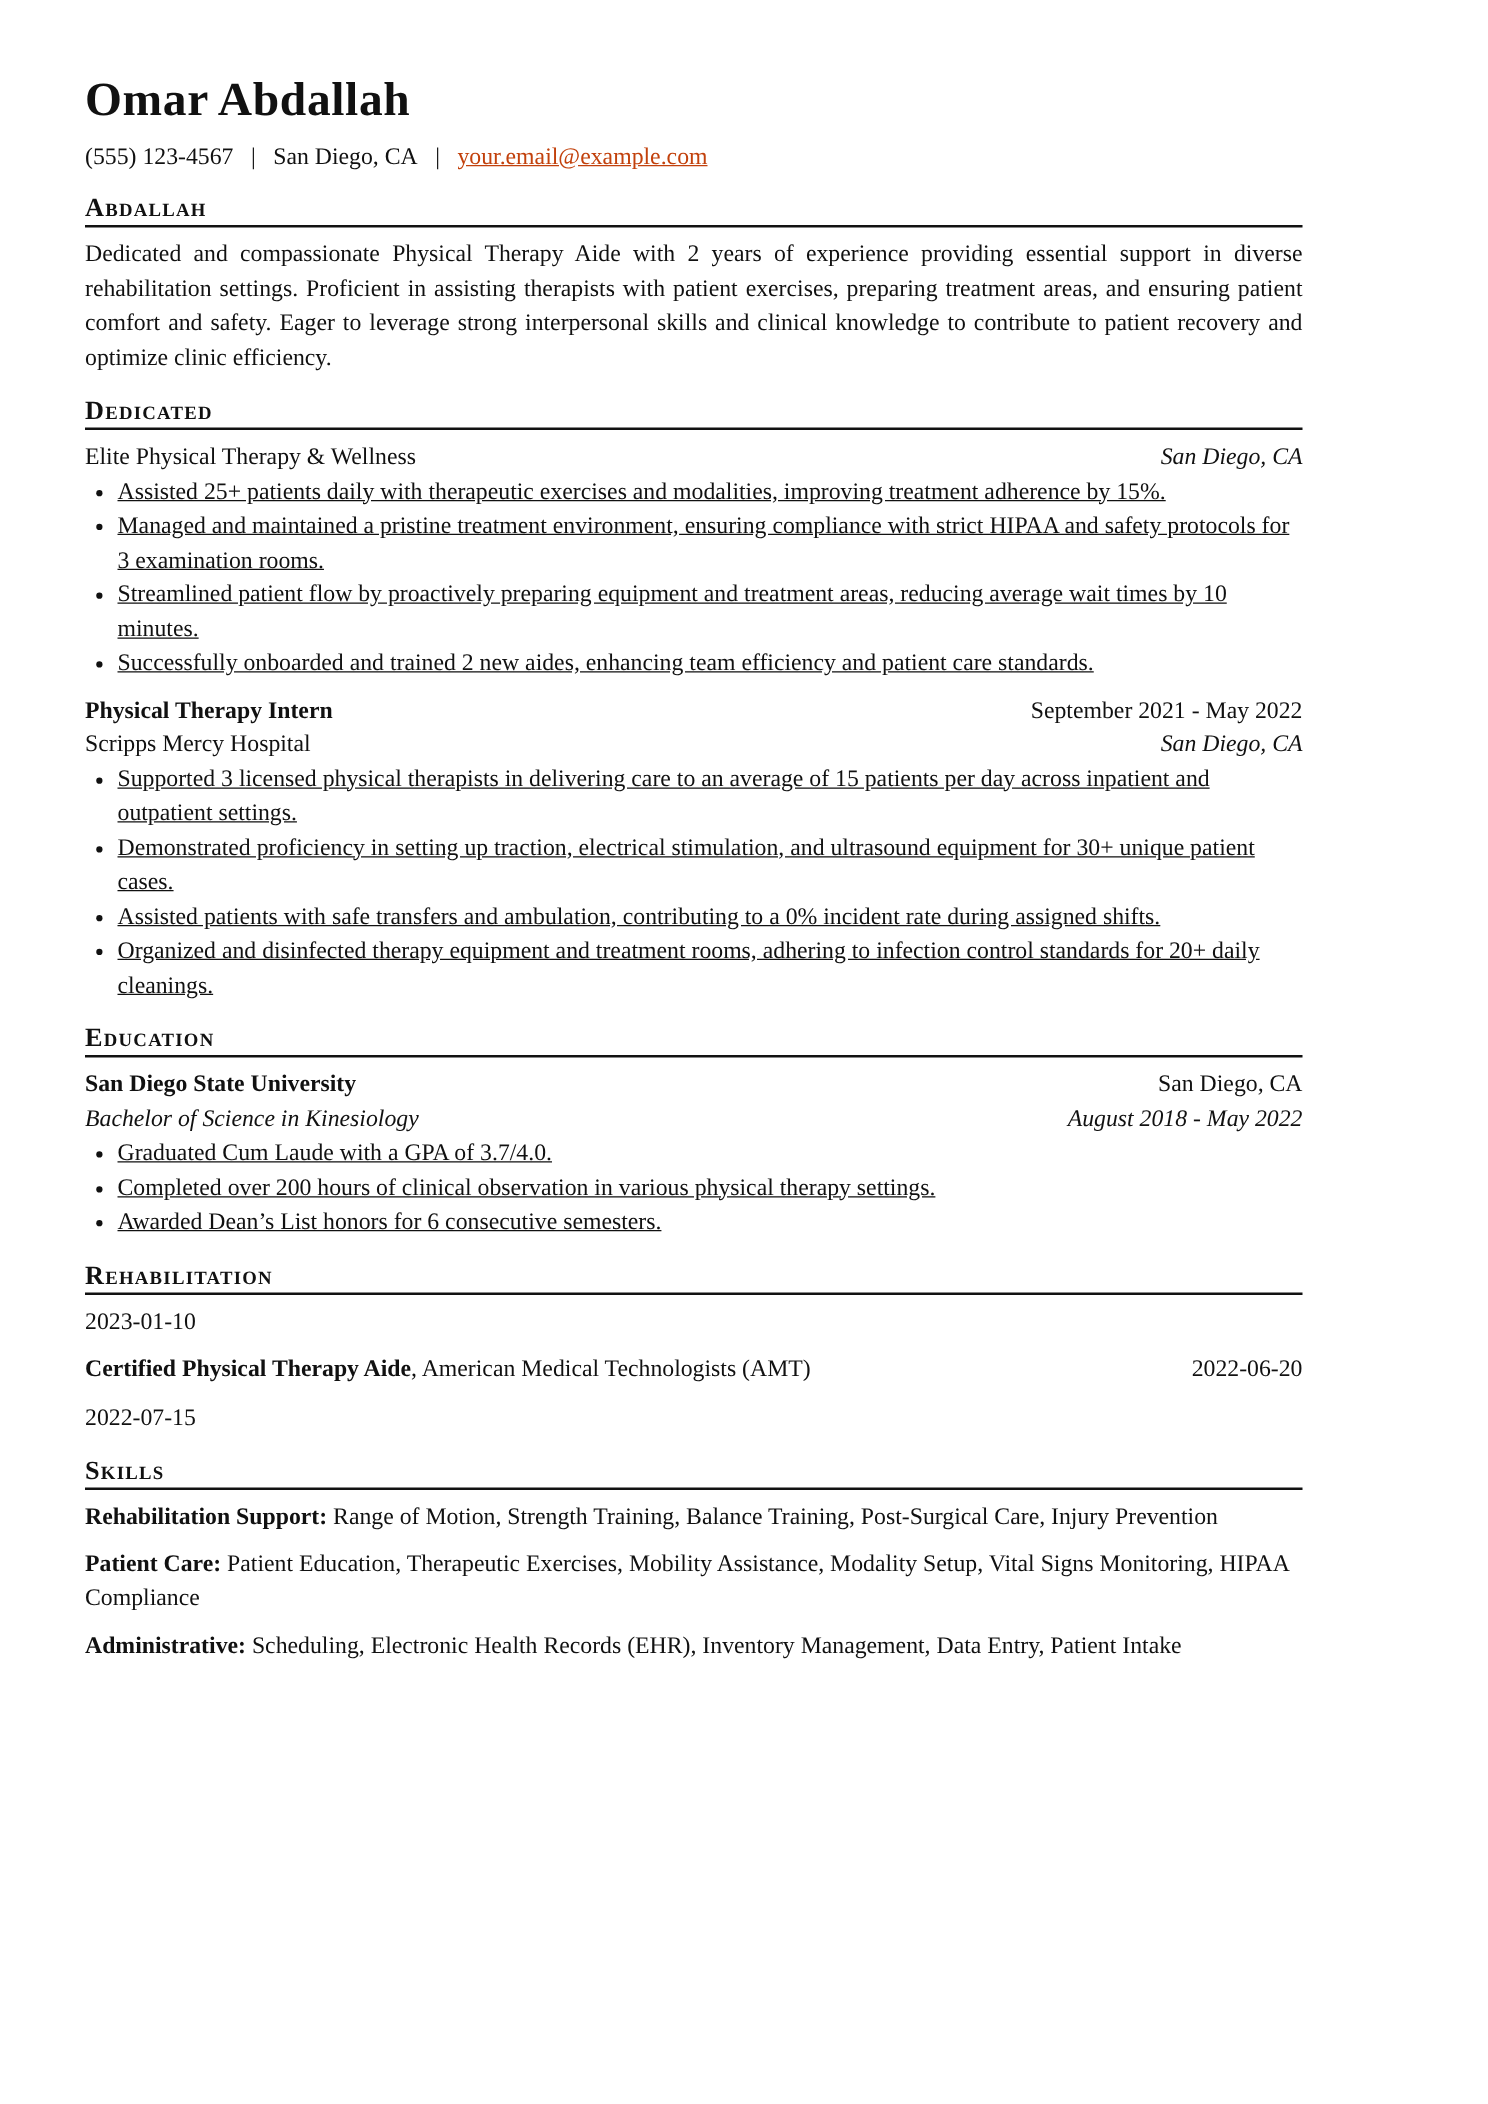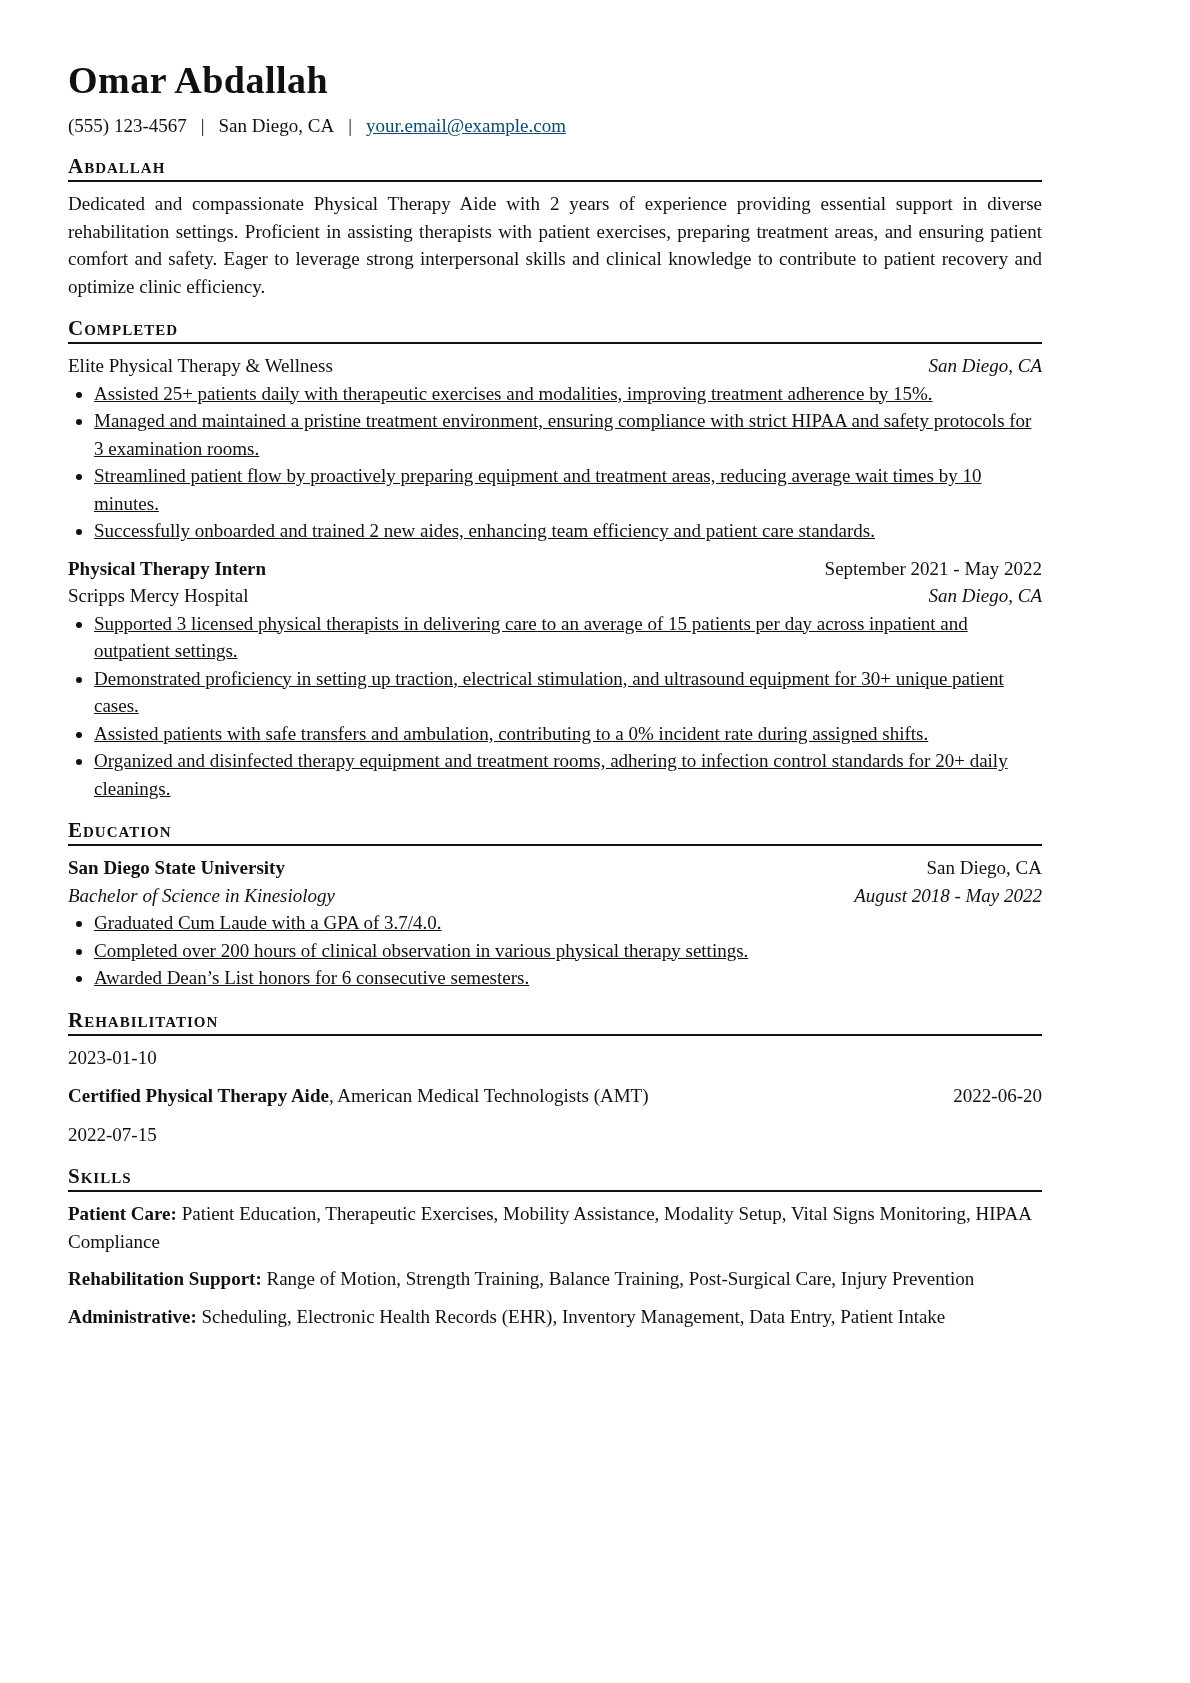--- a/index.html
+++ b/index.html
@@ -4,21 +4,21 @@
 <style>
   html, body { margin: 0; padding: 0; background: #ffffff; }
   body {
     width: 1190px; height: 1683px; position: relative; overflow: hidden;
     font-family: "Liberation Serif", "DejaVu Serif", serif; color: #111;
   }
   .page { position: absolute; left: 68px; top: 58px; width: 974px; }
   .name { font-size: 38px; font-weight: bold; letter-spacing: 0.5px; margin: 0; line-height: 44px; }
   .contact { font-size: 19px; margin-top: 12px; line-height: 24px; }
   .contact .sep { margin: 0 14px; }
-  .contact a { color: #0c4a6e; text-decoration: underline; }
+  .contact a { color: #c2410c; text-decoration: underline; }
   .section { margin-top: 16px; }
   .section-title {
     font-size: 21px; font-weight: bold; font-variant: small-caps; letter-spacing: 1px;
     border-bottom: 2px solid #111; padding-bottom: 2px; line-height: 24px; margin-bottom: 8px;
   }
   p.summary { font-size: 19px; line-height: 27.5px; margin: 0; text-align: justify; }
   .row { display: flex; justify-content: space-between; font-size: 19px; line-height: 27.5px; }
   .bold { font-weight: bold; }
   .ital { font-style: italic; }
   ul { margin: 0; padding-left: 26px; font-size: 19px; line-height: 27.5px; text-decoration: underline; }
@@ -35,21 +35,21 @@
   <div class="contact">
     <span>(555) 123-4567</span><span class="sep">|</span><span>San Diego, CA</span><span class="sep">|</span><a>your.email@example.com</a>
   </div>
 
   <div class="section">
     <div class="section-title">Abdallah</div>
     <p class="summary">Dedicated and compassionate Physical Therapy Aide with 2 years of experience providing essential support in diverse rehabilitation settings. Proficient in assisting therapists with patient exercises, preparing treatment areas, and ensuring patient comfort and safety. Eager to leverage strong interpersonal skills and clinical knowledge to contribute to patient recovery and optimize clinic efficiency.</p>
   </div>
 
   <div class="section">
-    <div class="section-title">Completed</div>
+    <div class="section-title">Dedicated</div>
     <div class="entry">
       <div class="row">
           <span>Elite Physical Therapy &amp; Wellness</span>
           <span class="ital">San Diego, CA</span>
         </div>
       <ul>
         <li>Assisted 25+ patients daily with therapeutic exercises and modalities, improving treatment adherence by 15%.</li>
         <li>Managed and maintained a pristine treatment environment, ensuring compliance with strict HIPAA and safety protocols for 3 examination rooms.</li>
         <li>Streamlined patient flow by proactively preparing equipment and treatment areas, reducing average wait times by 10 minutes.</li>
         <li>Successfully onboarded and trained 2 new aides, enhancing team efficiency and patient care standards.</li>
@@ -99,17 +99,17 @@
         <span><span class="bold">Certified Physical Therapy Aide</span><span>, American Medical Technologists (AMT)</span></span>
         <span>2022-06-20</span>
       </div>
     <div class="cert-row">
         <span>2022-07-15</span>
       </div>
   </div>
 
   <div class="section">
     <div class="section-title">Skills</div>
+    <div class="skill"><span class="bold">Rehabilitation Support:</span><span> Range of Motion, Strength Training, Balance Training, Post-Surgical Care, Injury Prevention</span></div>
     <div class="skill"><span class="bold">Patient Care:</span><span> Patient Education, Therapeutic Exercises, Mobility Assistance, Modality Setup, Vital Signs Monitoring, HIPAA Compliance</span></div>
-    <div class="skill"><span class="bold">Rehabilitation Support:</span><span> Range of Motion, Strength Training, Balance Training, Post-Surgical Care, Injury Prevention</span></div>
     <div class="skill"><span class="bold">Administrative:</span><span> Scheduling, Electronic Health Records (EHR), Inventory Management, Data Entry, Patient Intake</span></div>
   </div>
 </div>
 
 </body></html>

